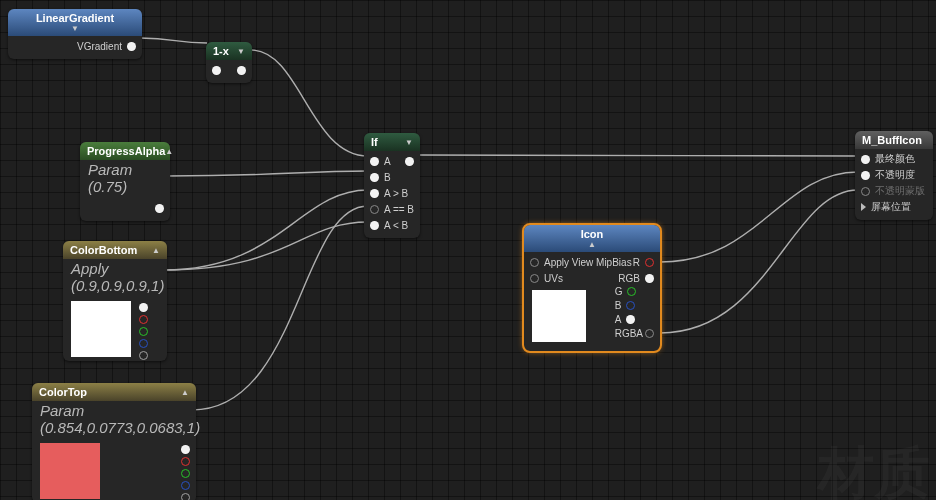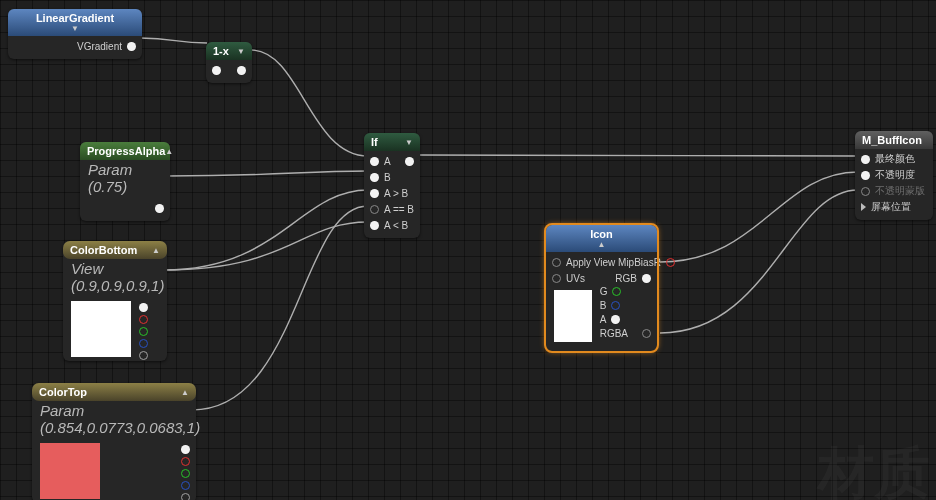--- a/index.html
+++ b/index.html
@@ -27,21 +27,21 @@
   }
   .node-header {
     display: flex; align-items: center; justify-content: space-between;
     padding: 3px 7px;
     font-size: 11px; font-weight: 600;
     border-radius: 6px 6px 0 0;
     color: #fff;
   }
   .hdr-blue { background: linear-gradient(to bottom, #5d86c0, #2b4b78); flex-direction: column; }
   .hdr-green { background: linear-gradient(to bottom, #4a7d3c, #2a4d22); text-align: right; }
-  .hdr-olive { background: linear-gradient(to bottom, #8c8046, #4a432a); border-radius: 7px; }
+  .hdr-olive { background: linear-gradient(to bottom, #8c8046, #4a432a); }
   .hdr-dkgreen { background: linear-gradient(to bottom, #2f5b40, #1a3222); }
   .hdr-gray { background: linear-gradient(to bottom, #606060, #383838); }
   .node-sub { font-size: 15px; font-style: italic; color: #b8b8b8; padding: 1px 8px 3px; }
   .node-body { padding: 2px 0 5px; }
   .row {
     display: flex; align-items: center; justify-content: space-between;
     padding: 1px 6px; min-height: 16px;
   }
   .pin-l { display:flex; align-items:center; gap:5px; }
   .pin-r { display:flex; align-items:center; gap:5px; margin-left:auto; }
@@ -177,21 +177,21 @@
         </span>
       </div>
   </div>
 </div>
 
 <div class="node" style="left:63px; top:241px; width:104px;">
   <div class="node-header hdr-olive">
     <span>ColorBottom</span>
     <span class="chev">▲</span>
   </div>
-  <div class="node-sub">View (0.9,0.9,0.9,1)</div>
+  <div class="node-sub">Apply (0.9,0.9,0.9,1)</div>
   <div class="swatch-row">
     <span class="swatch"></span>
     <span class="pin-stack">
       <span class="pin white"></span>
       <span class="pin hollow red"></span>
       <span class="pin hollow green"></span>
       <span class="pin hollow blue"></span>
       <span class="pin hollow gray"></span>
     </span>
   </div>
@@ -208,21 +208,21 @@
     <span class="pin-stack" style="margin-left:auto;">
       <span class="pin white"></span>
       <span class="pin hollow red"></span>
       <span class="pin hollow green"></span>
       <span class="pin hollow blue"></span>
       <span class="pin hollow gray"></span>
     </span>
   </div>
 </div>
 
-<div class="node selected" style="left:546px; top:225px; width:111px;">
+<div class="node selected" style="left:524px; top:225px; width:136px;">
   <div class="node-header hdr-blue">
     <span>Icon</span>
     <span class="chev">▲</span>
   </div>
   <div class="node-body">
     <div class="row">
       <span class="pin-l">
           <span class="pin hollow"></span>
           <span class="pin-label">Apply View MipBias</span>
         </span>
@@ -249,21 +249,21 @@
             <span class="pin hollow green"></span>
           </span>
         <span style="display:flex;gap:5px;align-items:center;">
             <span class="pin-label">B</span>
             <span class="pin hollow blue"></span>
           </span>
         <span style="display:flex;gap:5px;align-items:center;">
             <span class="pin-label">A</span>
             <span class="pin white"></span>
           </span>
-        <span style="display:flex;gap:14px;align-items:center;">
+        <span style="display:flex;gap:2px;align-items:center;">
             <span class="pin-label">RGBA</span>
             <span class="pin hollow"></span>
           </span>
       </span>
     </div>
   </div>
 </div>
 
 <div class="node" style="left:855px; top:131px; width:78px;">
   <div class="node-header hdr-gray">

